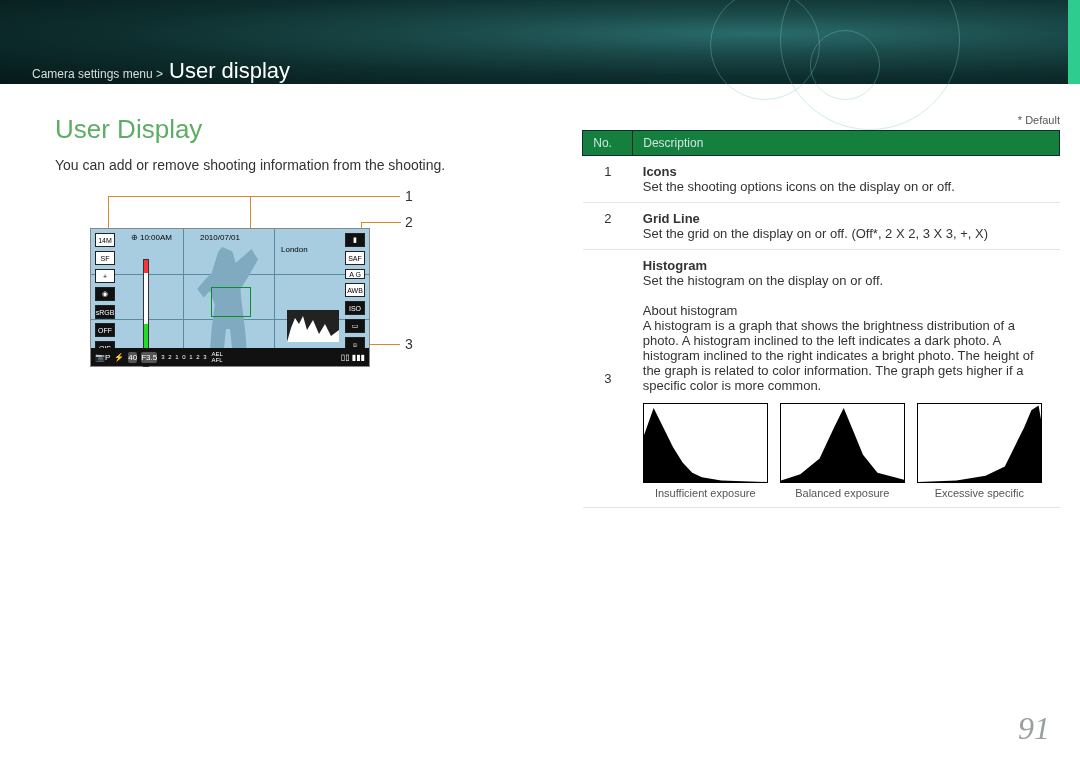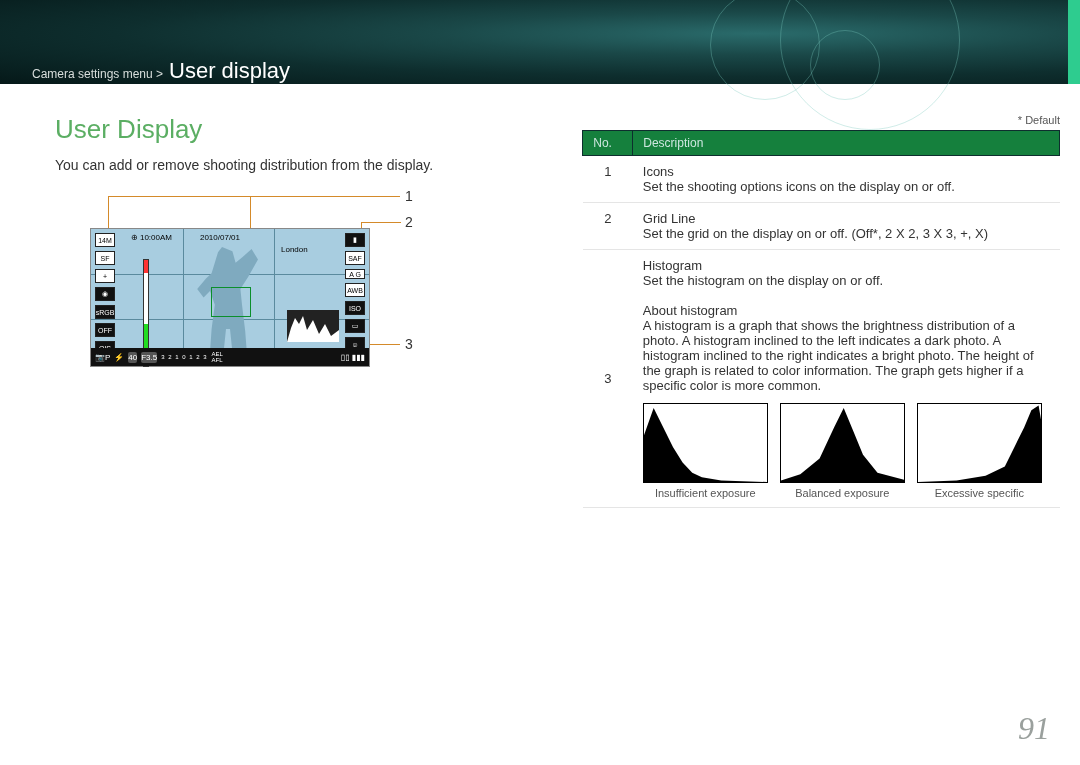--- a/index.html
+++ b/index.html
@@ -68,21 +68,21 @@
 .af-bracket { position:absolute; left:120px; top:58px; width:40px; height:30px; border:1px solid #0b8f2b; }
 .histo-mini { position:absolute; right:30px; bottom:24px; width:52px; height:32px; background:#222; }
 .histo-mini svg { width:100%; height:100%; }
 
 
 .default-note { text-align:right; font-size:11px; color:#555; margin-bottom:4px; }
 table.info { width:100%; border-collapse:collapse; }
 table.info th { background:#15803d; color:#cde6df; font-size:12px; text-align:left; padding:5px 10px; border:1px solid #0e2e2e; font-weight:normal; }
 table.info td { padding:8px 10px; vertical-align:top; font-size:13px; color:#333; border-bottom:1px solid #e5e5e5; }
 table.info td.num { text-align:center; width:50px; }
-.desc strong { font-weight:normal; }
+.desc strong { font-weight:bold; }
 .histo-row { display:flex; gap:12px; margin-top:10px; }
 .histo-box { width:125px; }
 .histo-box .frame { width:100%; height:80px; border:1px solid #000; background:#fff; }
 .histo-box .cap { text-align:center; font-size:11px; color:#555; margin-top:4px; }
 .page-num { position:absolute; right:30px; bottom:18px; font-size:32px; font-style:italic; color:#9aa09d; font-family:Georgia,serif; }
 </style>
 </head>
 <body>
 
 <div class="top-banner">
@@ -91,21 +91,21 @@
   <div class="orb orb3"></div>
   <div class="breadcrumb">
     <span>Camera settings menu &gt;</span>
     <span class="big">User display</span>
   </div>
 </div>
 
 <div class="page-body">
   <div class="left-col">
     <h2 class="section-title">User Display</h2>
-    <p class="intro">You can add or remove shooting distribution from the display.</p>
+    <p class="intro">You can add or remove shooting information from the shooting.</p>
 
     <div class="diagram-wrap">
 
       <span class="callout" style="left:350px; top:0;">1</span>
       <span class="callout" style="left:350px; top:26px;">2</span>
       <span class="callout" style="left:350px; top:148px;">3</span>
 
       <div class="callout-line-v" style="left:195px; top:8px; height:35px;"></div>
       <div class="callout-line" style="left:195px; top:8px; width:150px;"></div>
       <div class="callout-line-v" style="left:53px; top:8px; height:35px;"></div>

